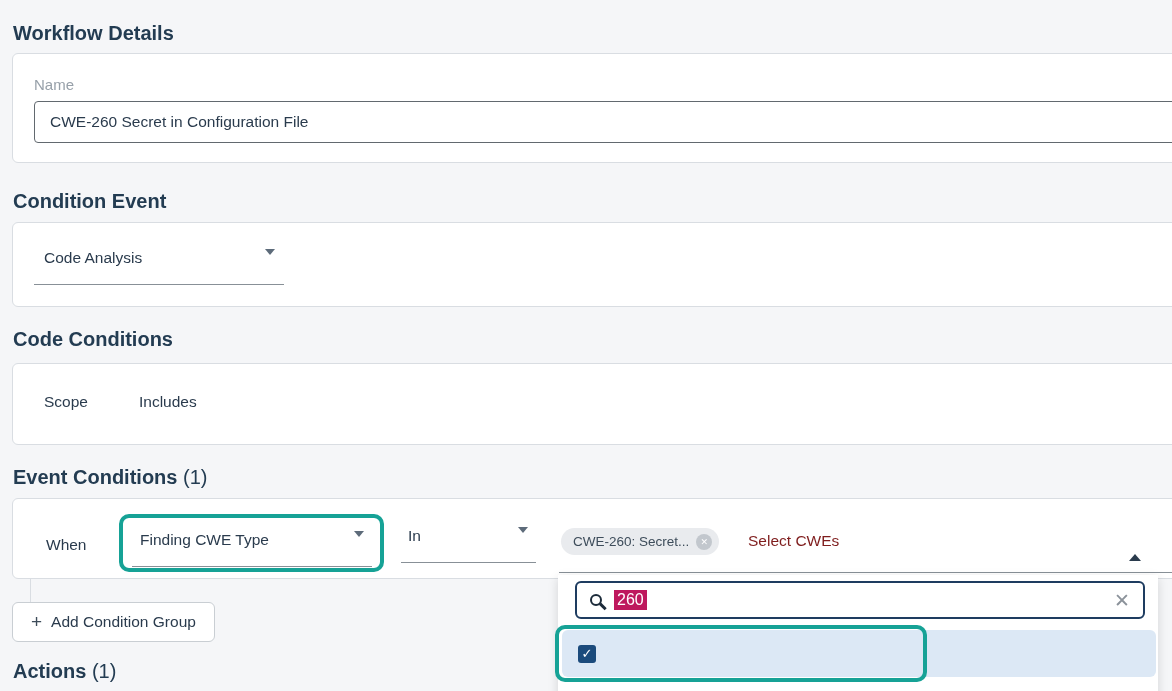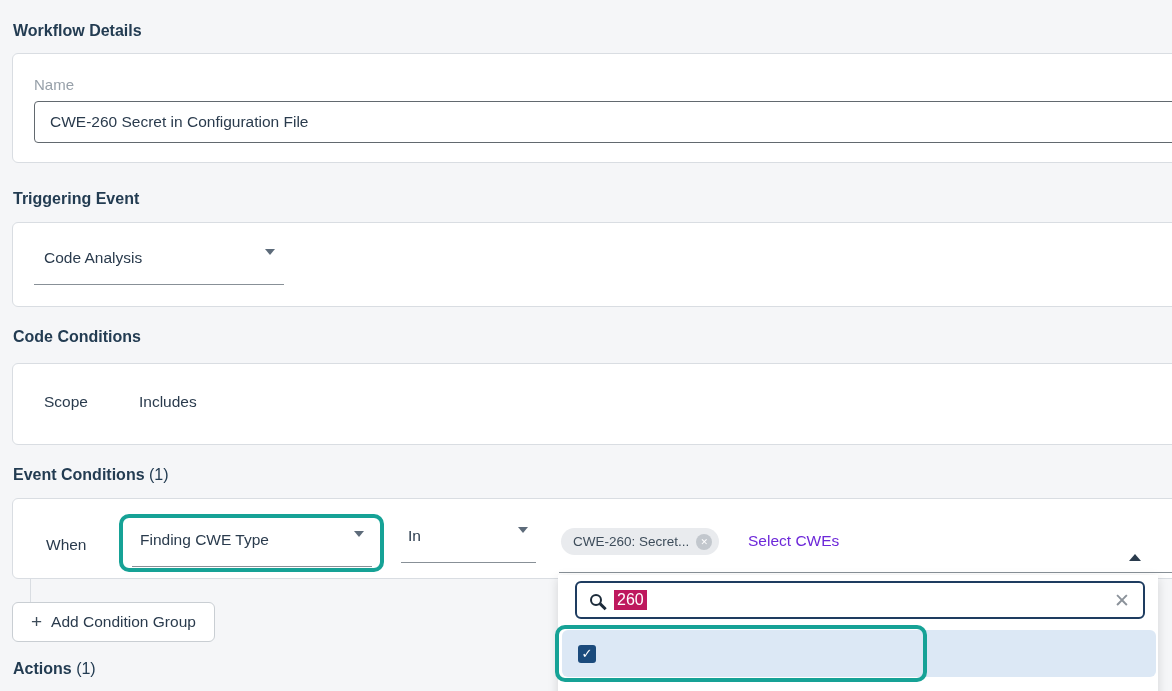--- a/index.html
+++ b/index.html
@@ -1,20 +1,20 @@
 <!DOCTYPE html>
 <html><head>
 <meta charset="utf-8">
 <style>
   * { margin:0; padding:0; box-sizing:border-box; }
   html,body { width:1172px; height:691px; }
   body { font-family:"Liberation Sans","DejaVu Sans",sans-serif; background:#f5f6f8; }
   #app { position:relative; width:1172px; height:691px; overflow:hidden; background:#f5f6f8; color:#2a3b4d; }
 
-  .section-title { position:absolute; left:13px; font-size:16px; font-weight:700; color:#233c52; }
+  .section-title { position:absolute; left:13px; font-size:20px; font-weight:700; color:#233c52; }
   .section-title .count { font-weight:400; }
 
   .card { position:absolute; left:12px; width:1175px; background:#fff;
           border:1px solid #d9dde2; border-radius:6px; }
 
   
   .name-label { position:absolute; left:21px; top:22px; font-size:15px; color:#97a0a9; }
   .name-input { position:absolute; left:21px; top:47px; width:1160px; height:42px;
                 border:1.5px solid #62696f; border-radius:4px; background:#fff;
                 display:flex; align-items:center; padding-left:15px;
@@ -37,21 +37,21 @@
               pointer-events:none; z-index:30; }
 
   
   .chip { position:absolute; left:548px; top:29px; height:27px; border-radius:14px;
           background:#e9ebee; display:inline-flex; align-items:center;
           padding:0 7px 0 12px; gap:7px; cursor:default; }
   .chip .chip-text { font-size:13.5px; color:#3d4c5a; white-space:nowrap; }
   .chip .chip-x { width:16px; height:16px; border-radius:50%; background:#c2c7cd;
                   color:#fff; font-size:9px; line-height:16px; text-align:center;
                   cursor:pointer; }
-  .ms-placeholder { position:absolute; left:735px; top:33px; font-size:15.5px; color:#6d28d9; }
+  .ms-placeholder { position:absolute; left:735px; top:33px; font-size:15.5px; color:#7f1d1d; }
   .ms-underline { position:absolute; left:546px; top:73px; width:626px; height:1px; background:#889097; }
   .ms-caret { position:absolute; left:1116px; top:38px; cursor:pointer; }
 
   
   .connector { position:absolute; left:30px; top:579px; width:1px; height:24px; background:#d9dde2; }
   .add-btn { position:absolute; left:12px; top:602px; height:40px; padding:0 18px;
              background:#fff; border:1px solid #c9ced3; border-radius:6px;
              display:inline-flex; align-items:center; gap:9px; font-size:15.5px;
              color:#2a3b4d; cursor:pointer; }
   .add-btn .plus { font-size:19px; font-weight:400; color:#3d4c5a; }
@@ -84,21 +84,21 @@
 
   <div class="section-title" style="top:22px;">Workflow Details</div>
 
   <div class="card" style="top:53px; height:110px;">
     <div class="name-label">Name</div>
     <div class="name-input">
       <span>CWE-260 Secret in Configuration File</span>
     </div>
   </div>
 
-  <div class="section-title" style="top:190px;">Triggering Event</div>
+  <div class="section-title" style="top:190px;">Condition Event</div>
 
   <div class="card" style="top:222px; height:85px;">
     <div class="uselect" style="left:21px; top:26px; width:250px;">
       <span class="val" style="padding-left:10px;">Code Analysis</span>
       <span class="caret-down" style="margin-right:9px;"></span>
     </div>
   </div>
 
   <div class="section-title" style="top:328px;">Code Conditions</div>
 

